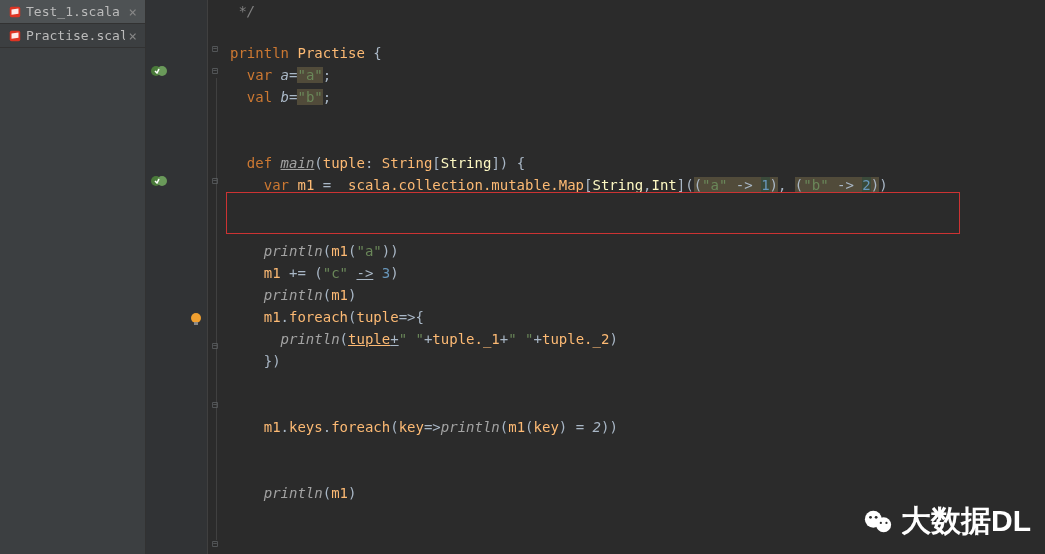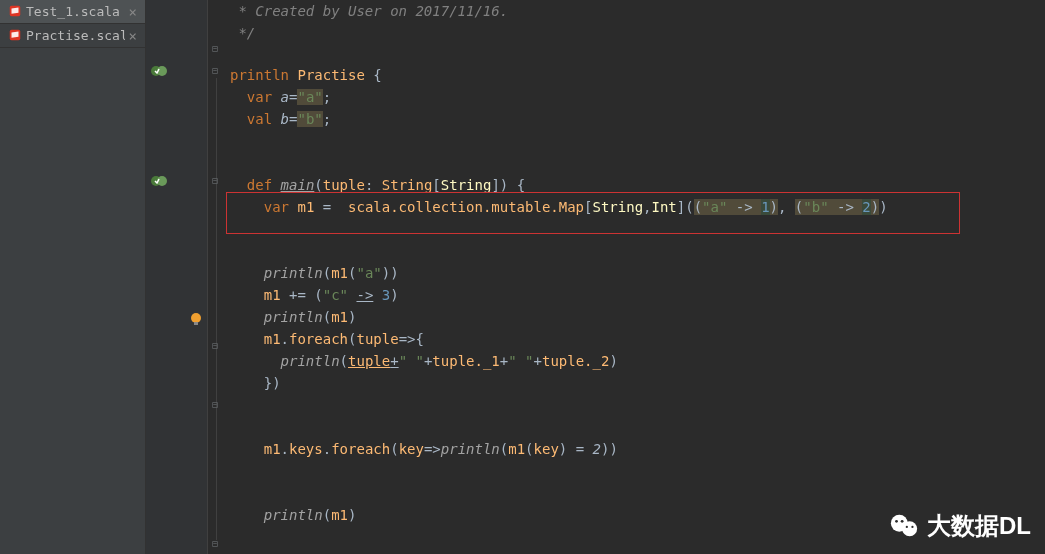--- a/index.html
+++ b/index.html
@@ -1,19 +1,19 @@
 <!DOCTYPE html>
 <html><head>
 <meta charset="utf-8">
 <style>
 *{margin:0;padding:0;box-sizing:border-box}
 body{width:1045px;height:554px;background:#2b2b2b;font-family:'Consolas','Monaco',monospace;font-size:14px;color:#a9b7c6;overflow:hidden;position:relative}
 .container{display:flex;height:100%}
 .tab-panel{width:146px;background:#3c3f41;border-right:1px solid #323232}
-.tab{display:flex;padding:4px 8px;background:#4e5254;border-bottom:1px solid #323232;position:relative;height:24px}
+.tab{display:flex;align-items:center;padding:4px 8px;background:#4e5254;border-bottom:1px solid #323232;position:relative;height:24px}
 .tab.inactive{background:#3c3f41}
 .tab-icon{width:14px;height:14px;margin-right:4px;flex-shrink:0}
 .tab-name{flex:1;color:#bbbbbb;font-size:13px;white-space:nowrap;overflow:hidden}
 .tab-close{color:#888;cursor:pointer;font-size:14px;margin-left:4px}
 .editor{flex:1;display:flex;background:#2b2b2b;position:relative}
 .gutter{width:62px;background:#313335;position:relative;border-right:1px solid #404040}
 .gutter-icon{position:absolute;left:4px;width:18px;height:18px}
 .fold-col{width:18px;position:relative;background:#2b2b2b}
 .fold-mark{position:absolute;left:4px;width:10px;height:10px;color:#606366;font-size:10px}
 .fold-line{position:absolute;left:8px;width:1px;background:#404040}
@@ -25,21 +25,21 @@
 .str{color:#6a8759}
 .str-hl{color:#6a8759;background:#514b3a}
 .cls{color:#fdba74}
 .typ{color:#fef9c3}
 .num{color:#6897bb}
 .num-hl{color:#6897bb;background:#3a4a3a}
 .id{color:#a9b7c6;font-style:italic}
 .op{color:#a9b7c6}
 .redbox{position:absolute;border:1px solid #cc3333;pointer-events:none}
 .bulb{position:absolute;width:16px;height:16px}
-.watermark{position:absolute;bottom:12px;right:14px;display:flex;align-items:center;color:#fff;font-size:24px;font-weight:bold;font-family:'Microsoft YaHei',sans-serif}
+.watermark{position:absolute;bottom:12px;right:14px;display:flex;align-items:center;color:#fff;font-size:30px;font-weight:bold;font-family:'Microsoft YaHei',sans-serif}
 .wm-icon{width:30px;height:30px;margin-right:8px}
 .gutter-svg{width:18px;height:18px}
 </style>
 </head>
 <body>
 
 <div class="container">
   <div class="tab-panel">
     <div class="tab">
       <svg class="tab-icon" viewBox="0 0 16 16">
@@ -87,21 +87,20 @@
       <div class="fold-mark" style="top:43px">⊟</div>
       <div class="fold-mark" style="top:65px">⊟</div>
       <div class="fold-line" style="top:78px;height:462px"></div>
       <div class="fold-mark" style="top:175px">⊟</div>
       <div class="fold-mark" style="top:340px">⊟</div>
       <div class="fold-mark" style="top:399px">⊟</div>
       <div class="fold-mark" style="top:538px">⊟</div>
     </div>
 
     <div class="code">
-      <div class="line"><span class="cm"> * Created by User on 2017/11/16.</span></div>
       <div class="line"><span class="cm"> */</span></div>
       <div class="line" style="height:20px"></div>
       <div class="line"><span class="kw">println</span><span class="op"> </span><span class="cls">Practise</span><span class="op"> {</span></div>
       <div class="line"><span class="op">  </span><span class="kw">var</span><span class="op"> </span><span class="id">a</span><span class="op">=</span><span class="str-hl">"a"</span><span class="op">;</span></div>
       <div class="line"><span class="op">  </span><span class="kw">val</span><span class="op"> </span><span class="id">b</span><span class="op">=</span><span class="str-hl">"b"</span><span class="op">;</span></div>
       <div class="line"></div>
       <div class="line"></div>
       <div class="line"><span class="op">  </span><span class="kw">def</span><span class="op"> </span><span class="fn" style="text-decoration:underline">main</span><span class="op">(</span><span class="cls">tuple</span><span class="op">:</span><span class="op"> </span><span class="cls">String</span><span class="op">[</span><span class="typ">String</span><span class="op">]) {</span></div>
       <div class="line"><span class="op">    </span><span class="kw">var</span><span class="op"> </span><span class="cls">m1</span><span class="op"> =  </span><span class="cls">scala.collection.mutable.Map</span><span class="op">[</span><span class="typ">String</span><span class="op">,</span><span class="typ">Int</span><span class="op">](</span><span class="op" style="background:#514b3a">(</span><span class="str-hl">"a"</span><span class="op" style="background:#514b3a"> </span><span class="op" style="background:#514b3a">-&gt;</span><span class="op" style="background:#514b3a"> </span><span class="num-hl">1</span><span class="op" style="background:#514b3a">)</span><span class="op">, </span><span class="op" style="background:#514b3a">(</span><span class="str-hl">"b"</span><span class="op" style="background:#514b3a"> </span><span class="op" style="background:#514b3a">-&gt;</span><span class="op" style="background:#514b3a"> </span><span class="num-hl">2</span><span class="op" style="background:#514b3a">)</span><span class="op">)</span></div>
       <div class="line"></div>

